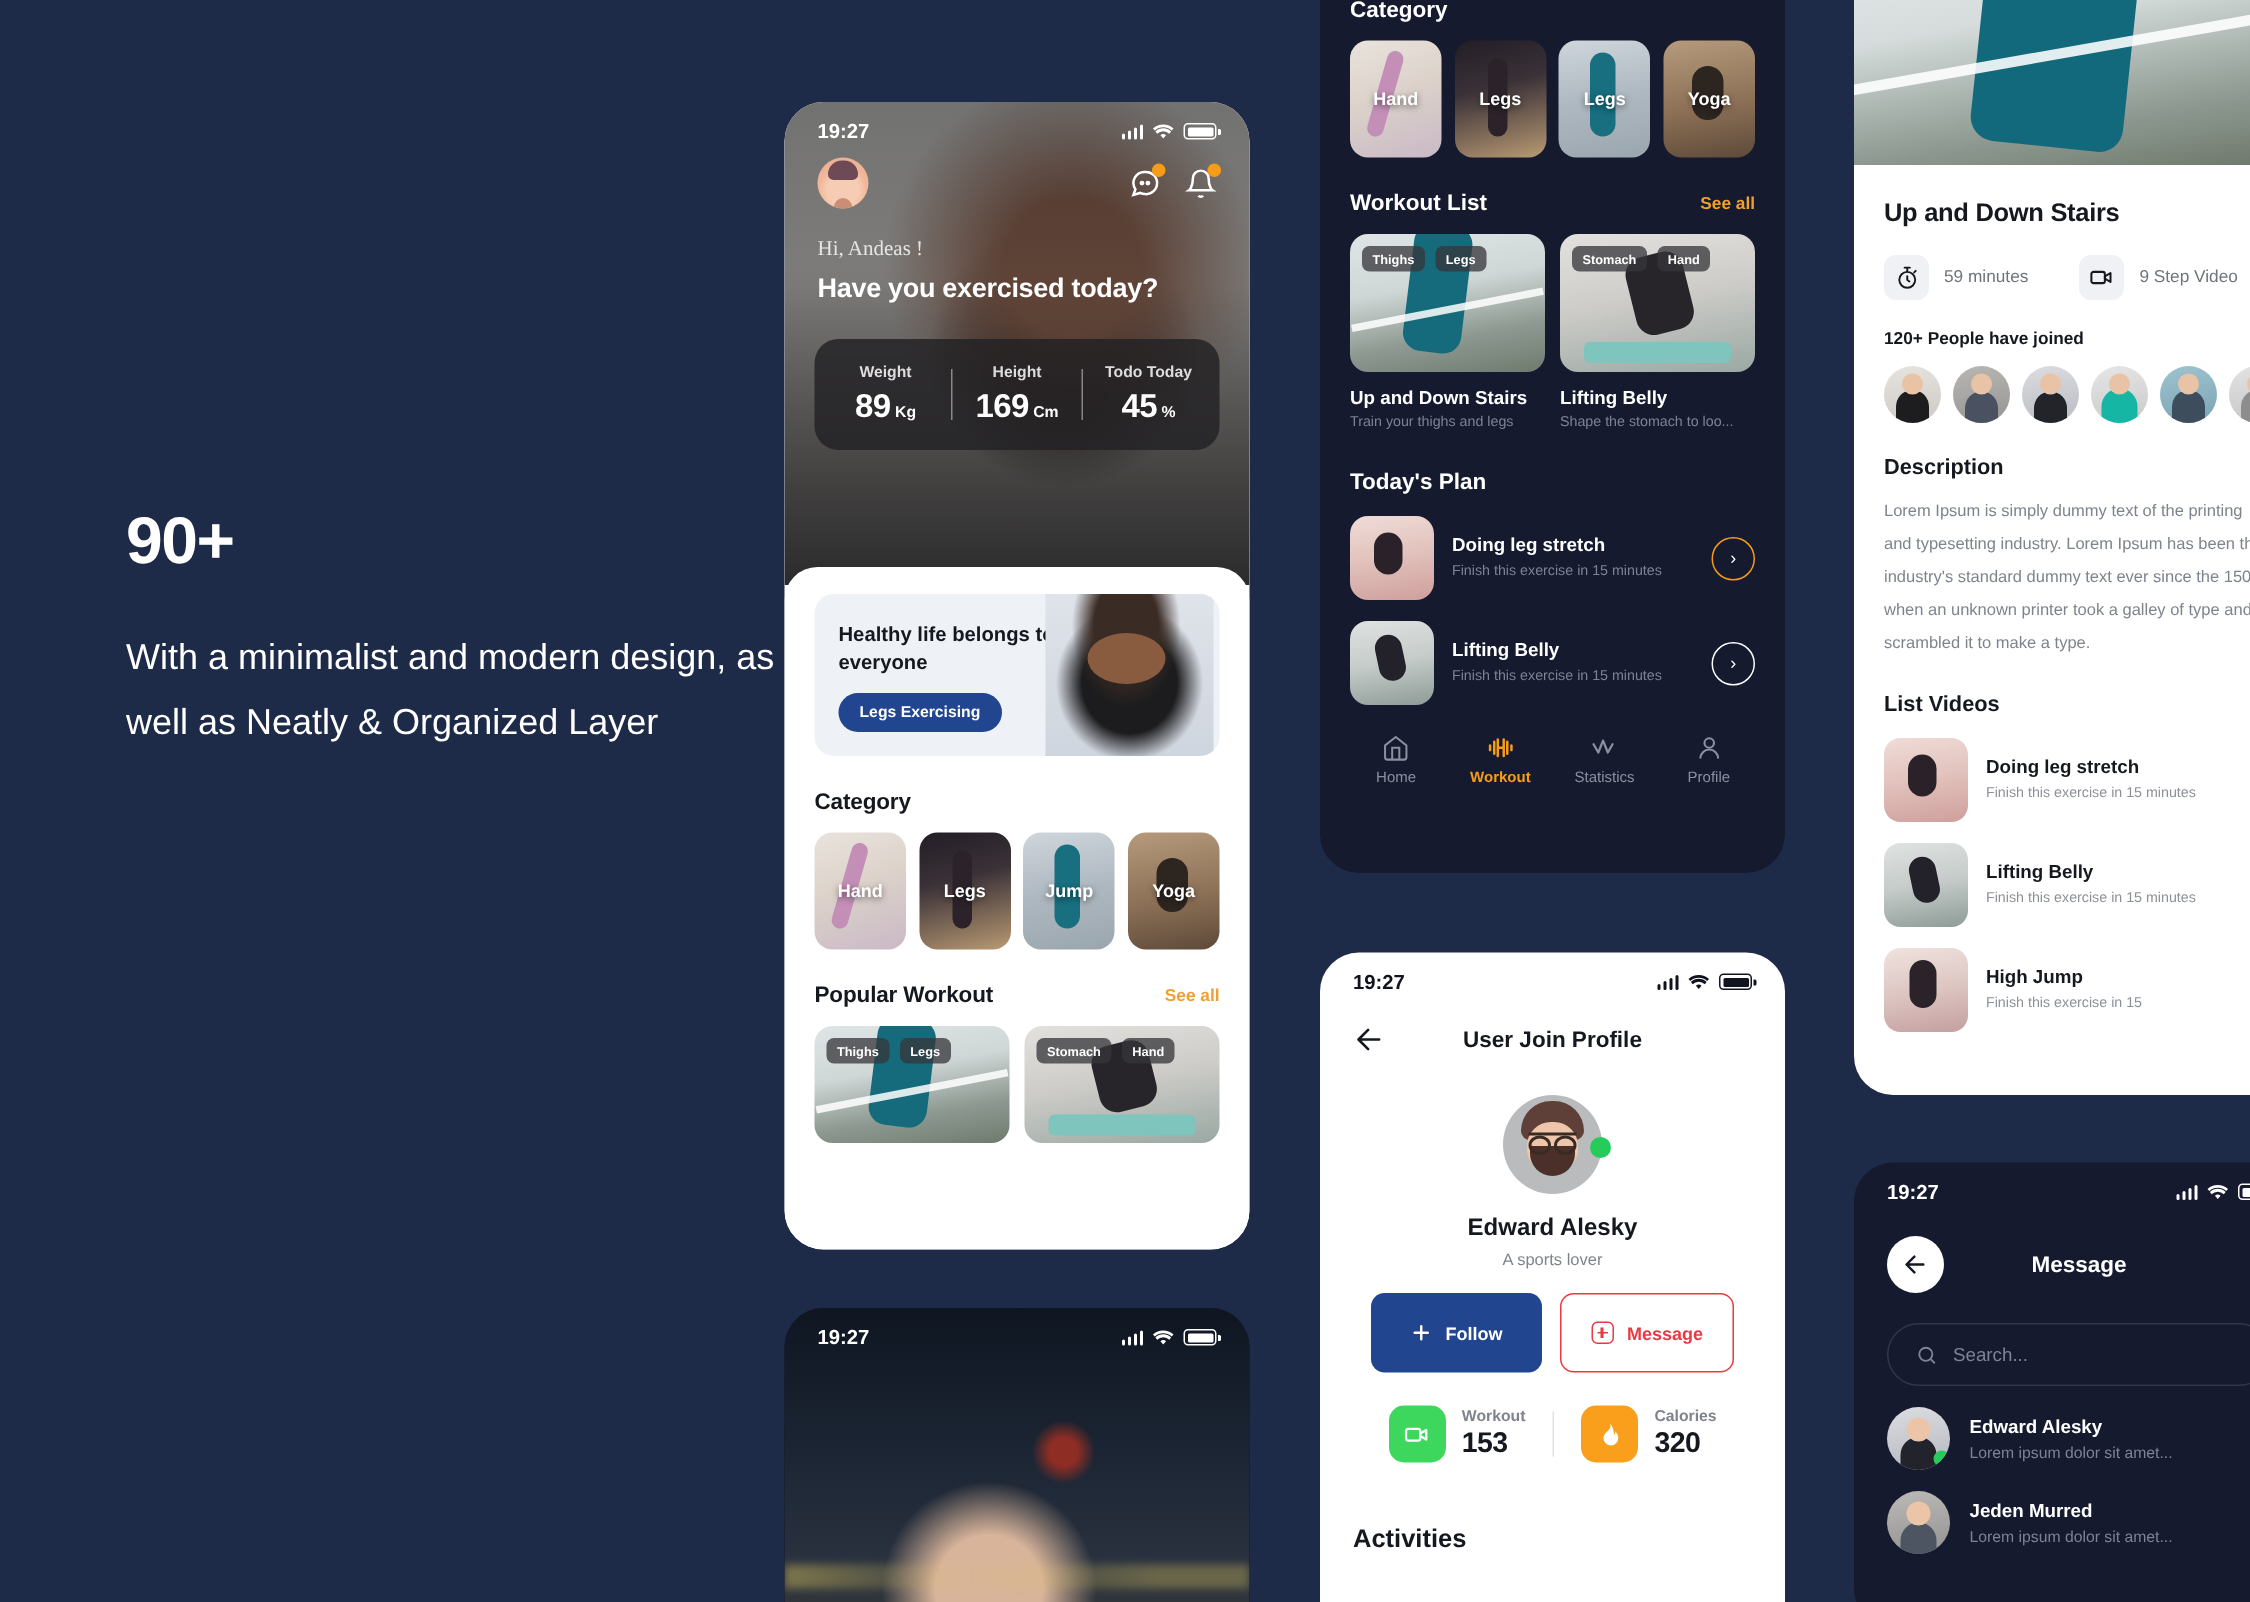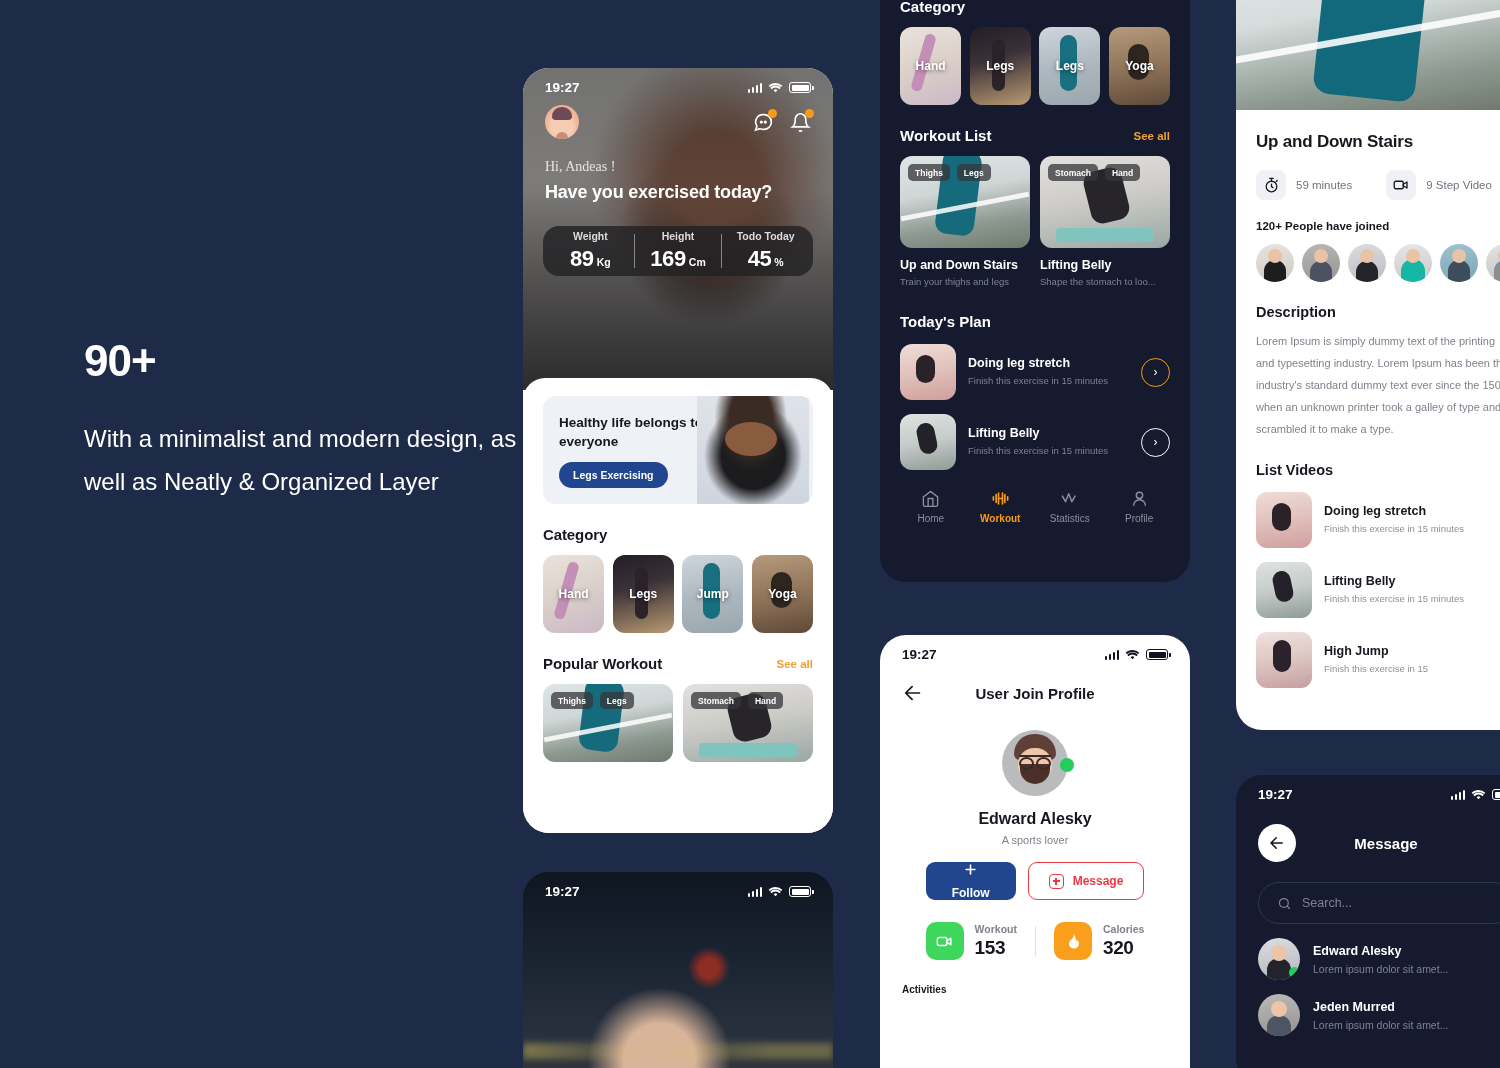--- a/index.html
+++ b/index.html
@@ -49,21 +49,21 @@
   .avatar-sm { width:34px; height:34px; border-radius:50%;
     background:radial-gradient(circle at 50% 64%,#f6cdb4 0 38%,#f0b79a 58%,#e9a98d 100%); position:relative; overflow:hidden; }
   .avatar-sm::before { content:""; position:absolute; left:7px; top:2px; width:20px; height:13px; border-radius:10px 10px 4px 4px; background:#6d4a55; }
   .avatar-sm::after { content:""; position:absolute; left:11px; top:27px; width:12px; height:10px; border-radius:6px 6px 0 0; background:#c98f74; }
   .hero-icons { display:flex; gap:16px; }
   .hicon { position:relative; width:21px; height:21px; color:#fff; }
   .hicon svg { width:21px; height:21px; display:block; }
   .dot-badge { position:absolute; right:-3px; top:-3px; width:9px; height:9px; border-radius:50%; background:#f79c19; }
   .greet { padding:20px 22px 0; color:#e7e5e4; font-size:14px;font-family:Liberation Serif, serif; }
   .hero-h { padding:6px 22px 0; color:#fff; font-size:18px; font-weight:700; line-height:1.30; letter-spacing:-.2px; }
-  .statcard { margin:22px 20px 0; background:rgba(34,33,35,.82); border-radius:16px; padding:4px 4px;
+  .statcard { margin:22px 20px 0; background:rgba(34,33,35,.82); border-radius:16px; padding:16px 4px;
     display:flex; align-items:center; }
   .statcol { flex:1; text-align:center; }
   .statcol .lbl { color:#dedcdc; font-size:10.5px; font-weight:600; }
   .statcol .val { color:#fff; font-size:22px; font-weight:700; margin-top:4px; letter-spacing:-.4px; }
   .statcol .val span { font-size:10.5px; font-weight:600; margin-left:3px; letter-spacing:0; }
   .statdiv { width:1px; height:34px; background:rgba(255,255,255,.45); }
   .sheet { position:absolute; left:0; right:0; top:310px; bottom:0; background:#fff; border-radius:22px 22px 0 0; padding:18px 20px 0; }
 
   .banner { background:#eef1f6; border-radius:13px; height:108px; position:relative; overflow:hidden; padding:18px 16px; }
   .banner-t { font-size:13.5px; font-weight:700; color:#16181f; line-height:1.38; width:150px; }
@@ -144,34 +144,34 @@
   .avatar-lg .hair { position:absolute; left:12px; top:4px; width:42px; height:26px; border-radius:20px 20px 6px 6px; background:#5f4038; }
   .avatar-lg .face { position:absolute; left:16px; top:18px; width:34px; height:34px; border-radius:16px; background:#efc6ab; }
   .avatar-lg .beard { position:absolute; left:18px; top:34px; width:30px; height:20px; border-radius:0 0 15px 15px; background:#4a3028; }
   .avatar-lg .glass { position:absolute; left:17px; top:25px; width:32px; height:9px; border-top:2px solid #3a2a24; }
   .avatar-lg .glass::before,.avatar-lg .glass::after { content:""; position:absolute; top:0; width:11px; height:9px; border:2px solid #3a2a24; border-radius:50%; }
   .avatar-lg .glass::before{left:0} .avatar-lg .glass::after{right:0}
   .online { position:absolute; right:116px; top:28px; width:14px; height:14px; border-radius:50%; background:#25cc5b; }
   .pf-name { text-align:center; font-size:16px; font-weight:700; color:#16181f; margin-top:14px; }
   .pf-bio { text-align:center; font-size:11px; color:#7f838c; margin-top:6px; }
   .pf-actions { display:flex; gap:12px; justify-content:center; margin-top:16px; }
-  .btn-follow { background:#21468f; color:#fff; font-size:12px; font-weight:600; padding:0 26px; border-radius:9px; display:flex; align-items:center; gap:9px;flex-direction:column; }
+  .btn-follow { background:#21468f; color:#fff; font-size:12px; font-weight:600; padding:19px 26px; border-radius:9px; display:flex; align-items:center; gap:9px; }
   .btn-msg { border:1.4px solid #ea3943; color:#ea3943; font-size:12px; font-weight:600; padding:10px 20px; border-radius:9px; display:flex; align-items:center; gap:9px; background:#fff; }
   .plus-sq { width:15px; height:15px; border:1.6px solid currentColor; border-radius:4px; position:relative; }
   .plus-sq::before,.plus-sq::after { content:""; position:absolute; background:currentColor; }
   .plus-sq::before { left:3px; right:3px; top:5.7px; height:1.6px; }
   .plus-sq::after { top:3px; bottom:3px; left:5.7px; width:1.6px; }
   .pf-stats { display:flex; align-items:center; justify-content:center; gap:18px; margin-top:22px; }
   .pstat { display:flex; align-items:center; gap:11px; }
   .pstat .sq { width:38px; height:38px; border-radius:10px; display:flex; align-items:center; justify-content:center; color:#fff; }
   .sq.green{background:#3ed75e} .sq.orange{background:#f99f1b}
   .pstat .lbl { font-size:10.5px; color:#7f838c; font-weight:600; }
   .pstat .num { font-size:19px; font-weight:700; color:#16181f; margin-top:2px; letter-spacing:-.4px; }
   .pstat-div { width:1px; height:30px; background:#dfe1e6; }
-  .pf-sec { font-size:10px; font-weight:700; color:#16181f; padding:0 22px; margin-top:24px; }
+  .pf-sec { font-size:17px; font-weight:700; color:#16181f; padding:0 22px; margin-top:41px; }
 
   
   #phone-video { left:523px; top:872px; width:310px; height:240px; background:#0e1320; }
   .vid-bg { position:absolute; inset:0;
     background:
       radial-gradient(circle at 44% 78%, #d8b49a 0 14%, rgba(216,180,154,0) 28%),
       radial-gradient(circle at 60% 40%, #8e2d24 0 4%, rgba(142,45,36,0) 9%),
       linear-gradient(180deg,#0f1622 0%,#1b2432 38%,#2a3240 72%,#3b3a34 100%);
   }
   .vid-bg::after { content:""; position:absolute; left:0; bottom:22%; width:100%; height:16px;

